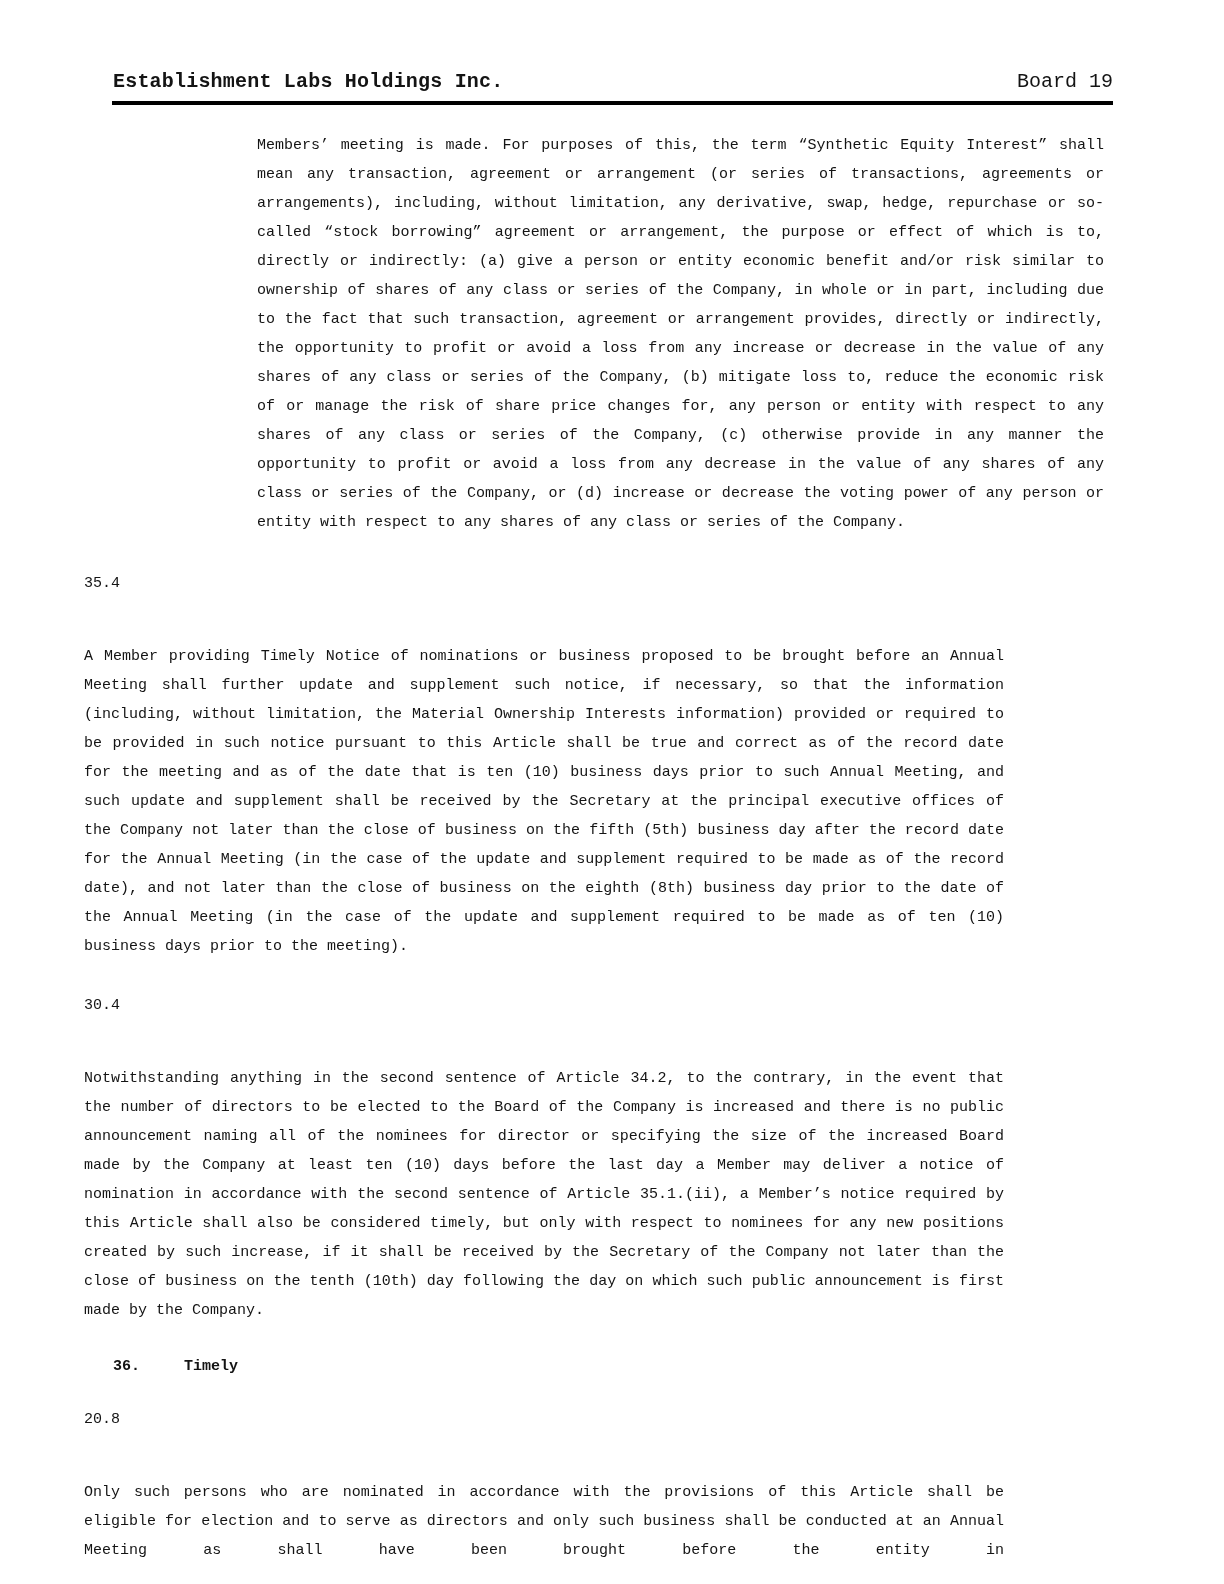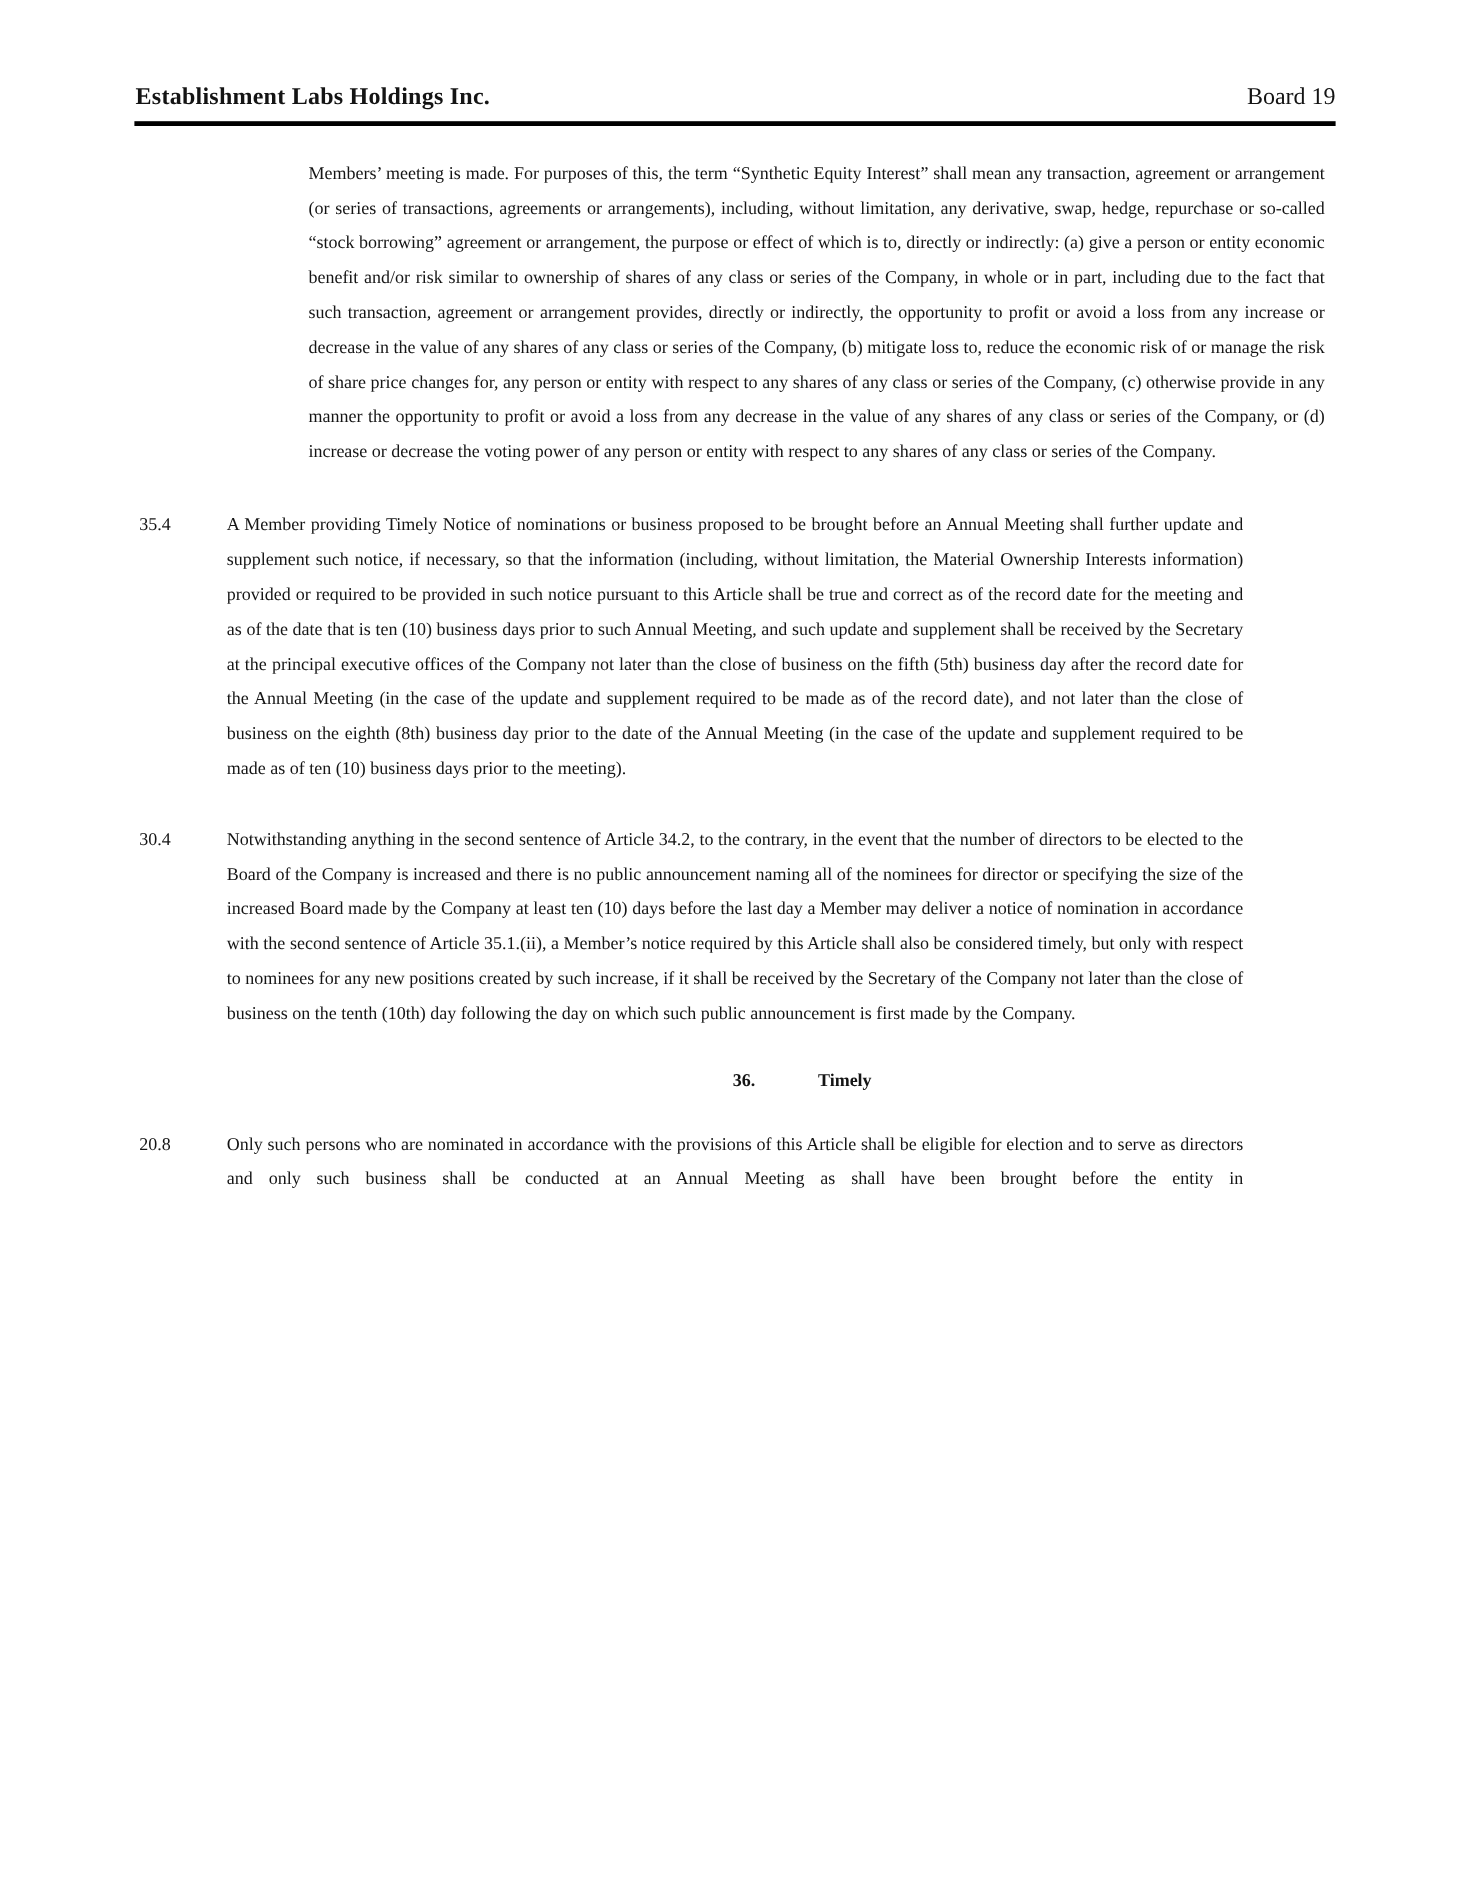--- a/index.html
+++ b/index.html
@@ -6,21 +6,21 @@
   html, body {
     margin: 0;
     padding: 0;
     background: #ffffff;
   }
   .page {
     position: relative;
     width: 1224px;
     height: 1584px;
     background: #ffffff;
-    font-family: Liberation Serif, serif;
+    font-family: Liberation Mono, monospace;
     color: #141414;
     overflow: hidden;
     box-sizing: border-box;
     padding-top: 70px;
   }
   .header {
     margin-left: 113px;
     margin-right: 111px;
     display: flex;
     justify-content: space-between;
@@ -52,38 +52,38 @@
   }
   p { margin: 0; }
   .para-intro {
     margin-left: 257px;
     width: 847px;
     text-align: justify;
     margin-bottom: 32px;
   }
   .clause {
     display: flex;
-    margin-left: 116px;
+    margin-left: 84px;
     width: 920px;
+    flex-direction: column;
   }
   .clause .num {
     flex: 0 0 73px;
   }
   .clause .text {
     flex: 1;
     text-align: justify;
   }
   .mb-30 { margin-bottom: 30px; }
   .mb-27 { margin-bottom: 27px; }
   .section-head {
     display: flex;
     margin-left: 113px;
     font-weight: bold;
     margin-bottom: 24px;
-    justify-content: center;
   }
   .section-head .num {
     flex: 0 0 71px;
   }
   .continues {
     text-align-last: justify;
   }
 </style>
 </head>
 <body>

